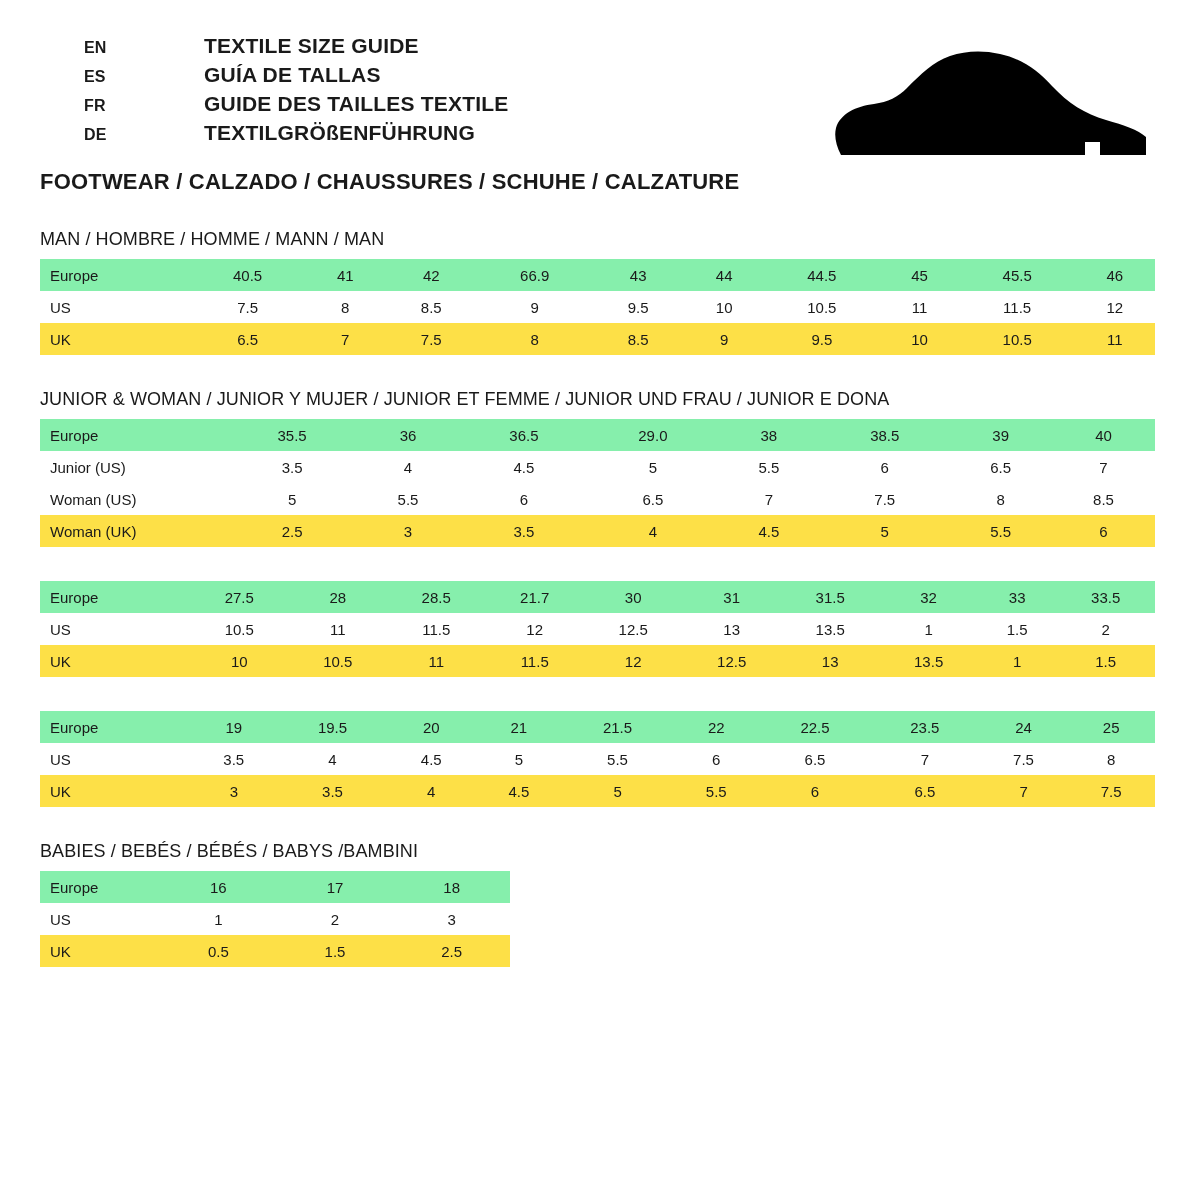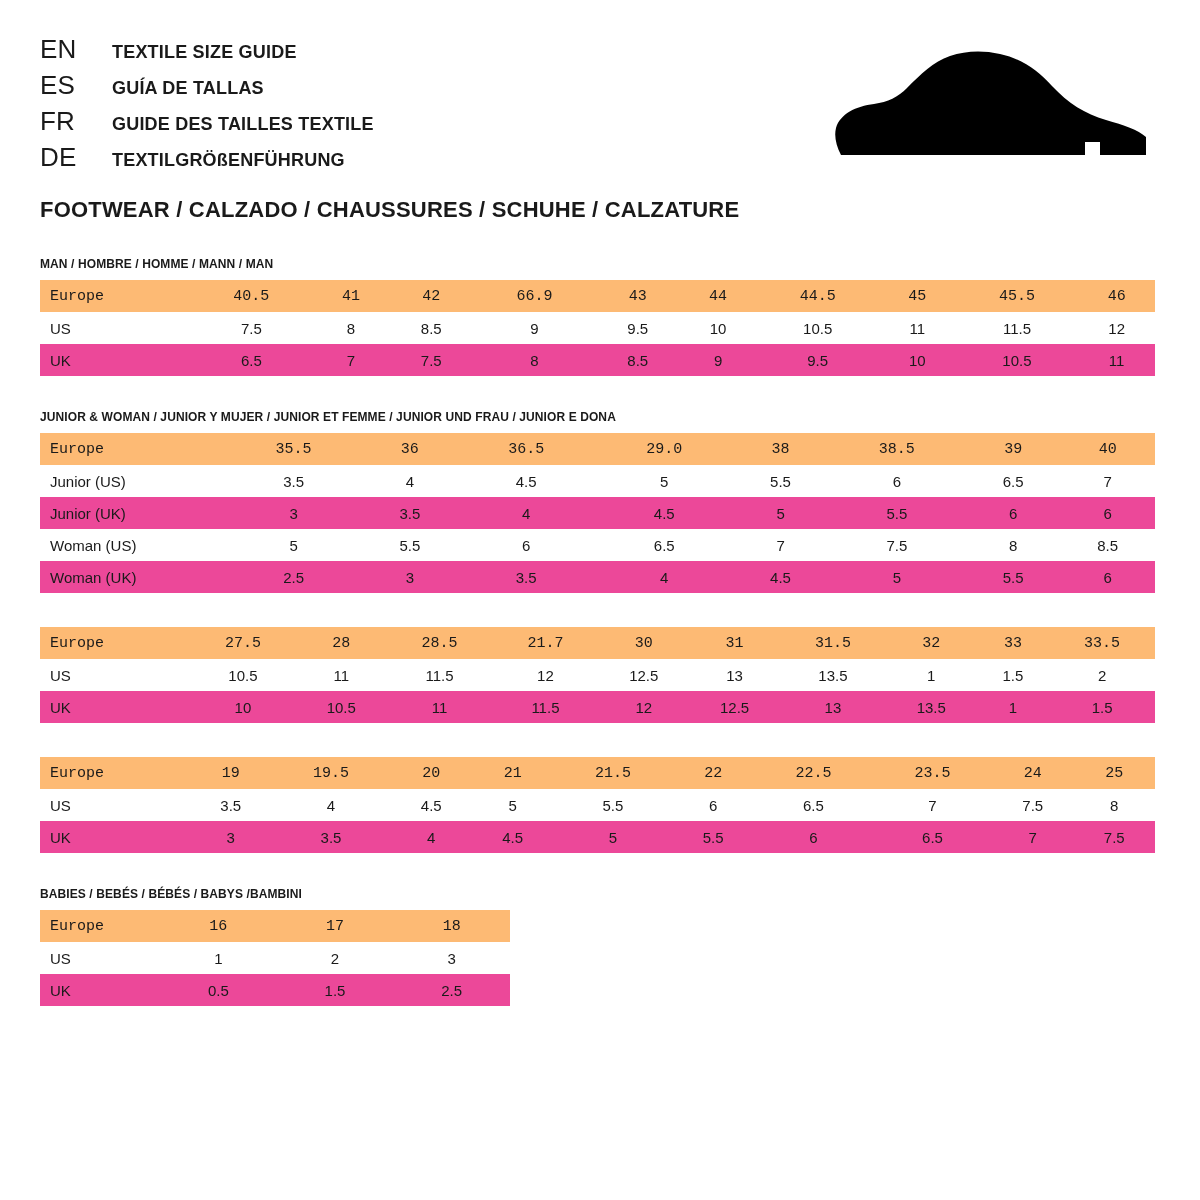--- a/index.html
+++ b/index.html
@@ -27,28 +27,30 @@
   .lang-block {
     display: block;
   }
   .lang-row {
     display: flex;
     align-items: baseline;
     margin-bottom: 5px;
   }
   .lang-code {
     width: 72px;
-    font-size: 26px;
-    font-weight: normal;
-    letter-spacing: 0.2px;
-  }
-  .lang-text {
-    font-size: 18px;
+    font-size: 16px;
     font-weight: bold;
     letter-spacing: 0.2px;
+    margin-left: 44px;
+  }
+  .lang-text {
+    font-size: 21px;
+    font-weight: bold;
+    letter-spacing: 0.2px;
+    margin-left: 48px;
   }
 
   .footwear-title {
     margin-top: 24px;
     font-size: 22px;
     font-weight: bold;
     letter-spacing: 0.2px;
   }
 
   
@@ -58,39 +60,38 @@
     right: 40px;
     width: 360px;
     height: 130px;
   }
 
   
   .section {
     margin-top: 34px;
   }
   .section-title {
-    font-size: 12px;
-    font-weight: bold;
+    font-size: 18px;
+    font-weight: normal;
     margin-bottom: 9px;
     letter-spacing: 0.1px;
   }
   table {
     border-collapse: collapse;
     font-size: 15px;
   }
   table.full { width: 1115px; }
   table.small { width: 470px; }
 
   tr.head td {
-    background: #fdba74;
+    background: #86efac;
     font-weight: normal;
-    font-family: Liberation Mono, monospace;
   }
   tr.alt td {
-    background: #ec4899;
+    background: #fde047;
   }
   tr.plain td {
     background: #ffffff;
   }
   td {
     height: 32px;
     padding: 0 6px;
     text-align: center;
     vertical-align: middle;
     white-space: nowrap;
@@ -205,32 +206,20 @@
           <td></td>
           <td>3.5</td>
           <td>4</td>
           <td>4.5</td>
           <td>5</td>
           <td>5.5</td>
           <td>6</td>
           <td>6.5</td>
           <td>7</td>
         </tr>
-        <tr class="alt">
-          <td class="label">Junior (UK)</td>
-          <td></td>
-          <td>3</td>
-          <td>3.5</td>
-          <td>4</td>
-          <td>4.5</td>
-          <td>5</td>
-          <td>5.5</td>
-          <td>6</td>
-          <td>6</td>
-        </tr>
         <tr class="plain">
           <td class="label">Woman (US)</td>
           <td></td>
           <td>5</td>
           <td>5.5</td>
           <td>6</td>
           <td>6.5</td>
           <td>7</td>
           <td>7.5</td>
           <td>8</td>

